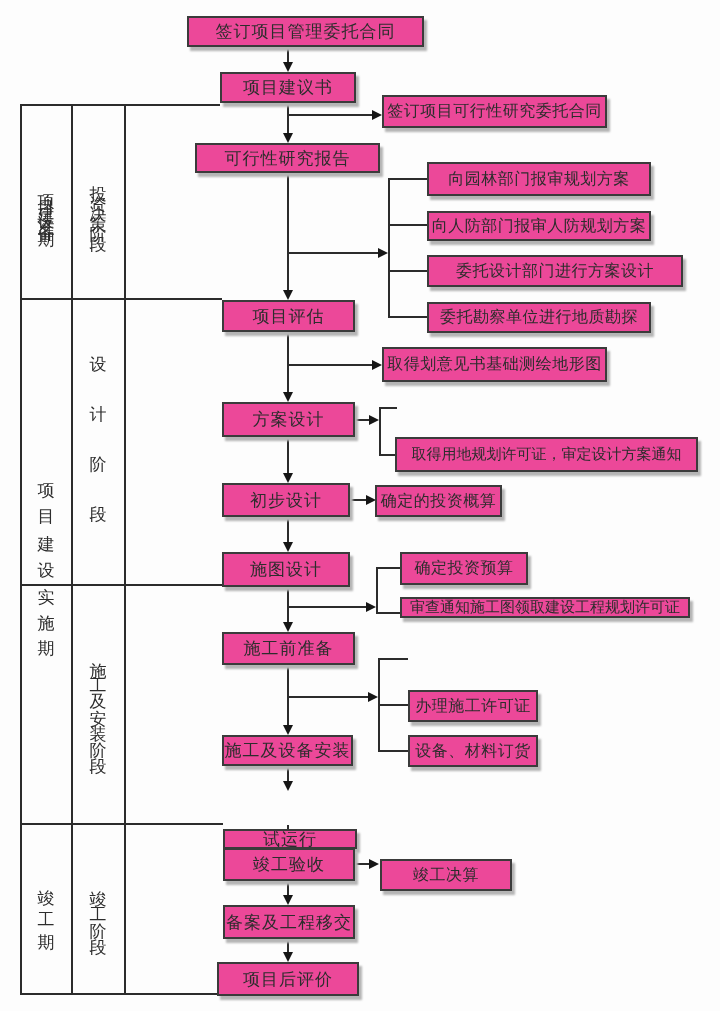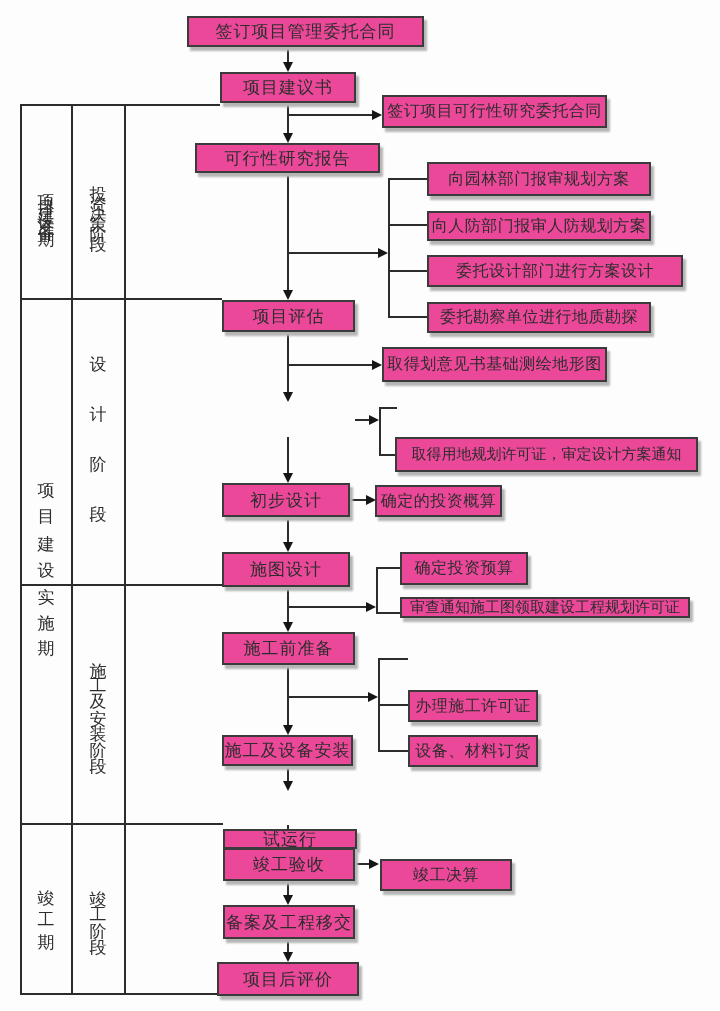--- a/index.html
+++ b/index.html
@@ -115,20 +115,21 @@
   <i class="h" style="left:378px;top:704px;width:30px"></i>
   <i class="h" style="left:378px;top:750px;width:30px"></i>
 
   <i class="h" style="left:355px;top:863px;width:14px"></i>
   <i class="tr" style="left:369px;top:859px"></i>
 
   <div class="node main" style="left:187px;top:16px;width:237px;height:31px">签订项目管理委托合同</div>
   <div class="node main" style="left:220px;top:72px;width:136px;height:31px">项目建议书</div>
   <div class="node main" style="left:195px;top:143px;width:185px;height:30px">可行性研究报告</div>
   <div class="node main" style="left:222px;top:300px;width:133px;height:32px">项目评估</div>
+  <div class="node main" style="left:222px;top:402px;width:133px;height:35px">方案设计</div>
   <div class="node main" style="left:222px;top:483px;width:128px;height:34px">初步设计</div>
   <div class="node main" style="left:222px;top:552px;width:128px;height:35px">施图设计</div>
   <div class="node main" style="left:222px;top:632px;width:133px;height:33px">施工前准备</div>
   <div class="node main" style="left:222px;top:735px;width:131px;height:31px">施工及设备安装</div>
   <div class="node main" style="left:223px;top:829px;width:134px;height:20px">试运行</div>
   <div class="node main" style="left:223px;top:848px;width:132px;height:33px">竣工验收</div>
   <div class="node main" style="left:223px;top:905px;width:132px;height:34px">备案及工程移交</div>
   <div class="node main" style="left:217px;top:962px;width:142px;height:34px">项目后评价</div>
 
   <div class="node side" style="left:382px;top:95px;width:225px;height:33px">签订项目可行性研究委托合同</div>

